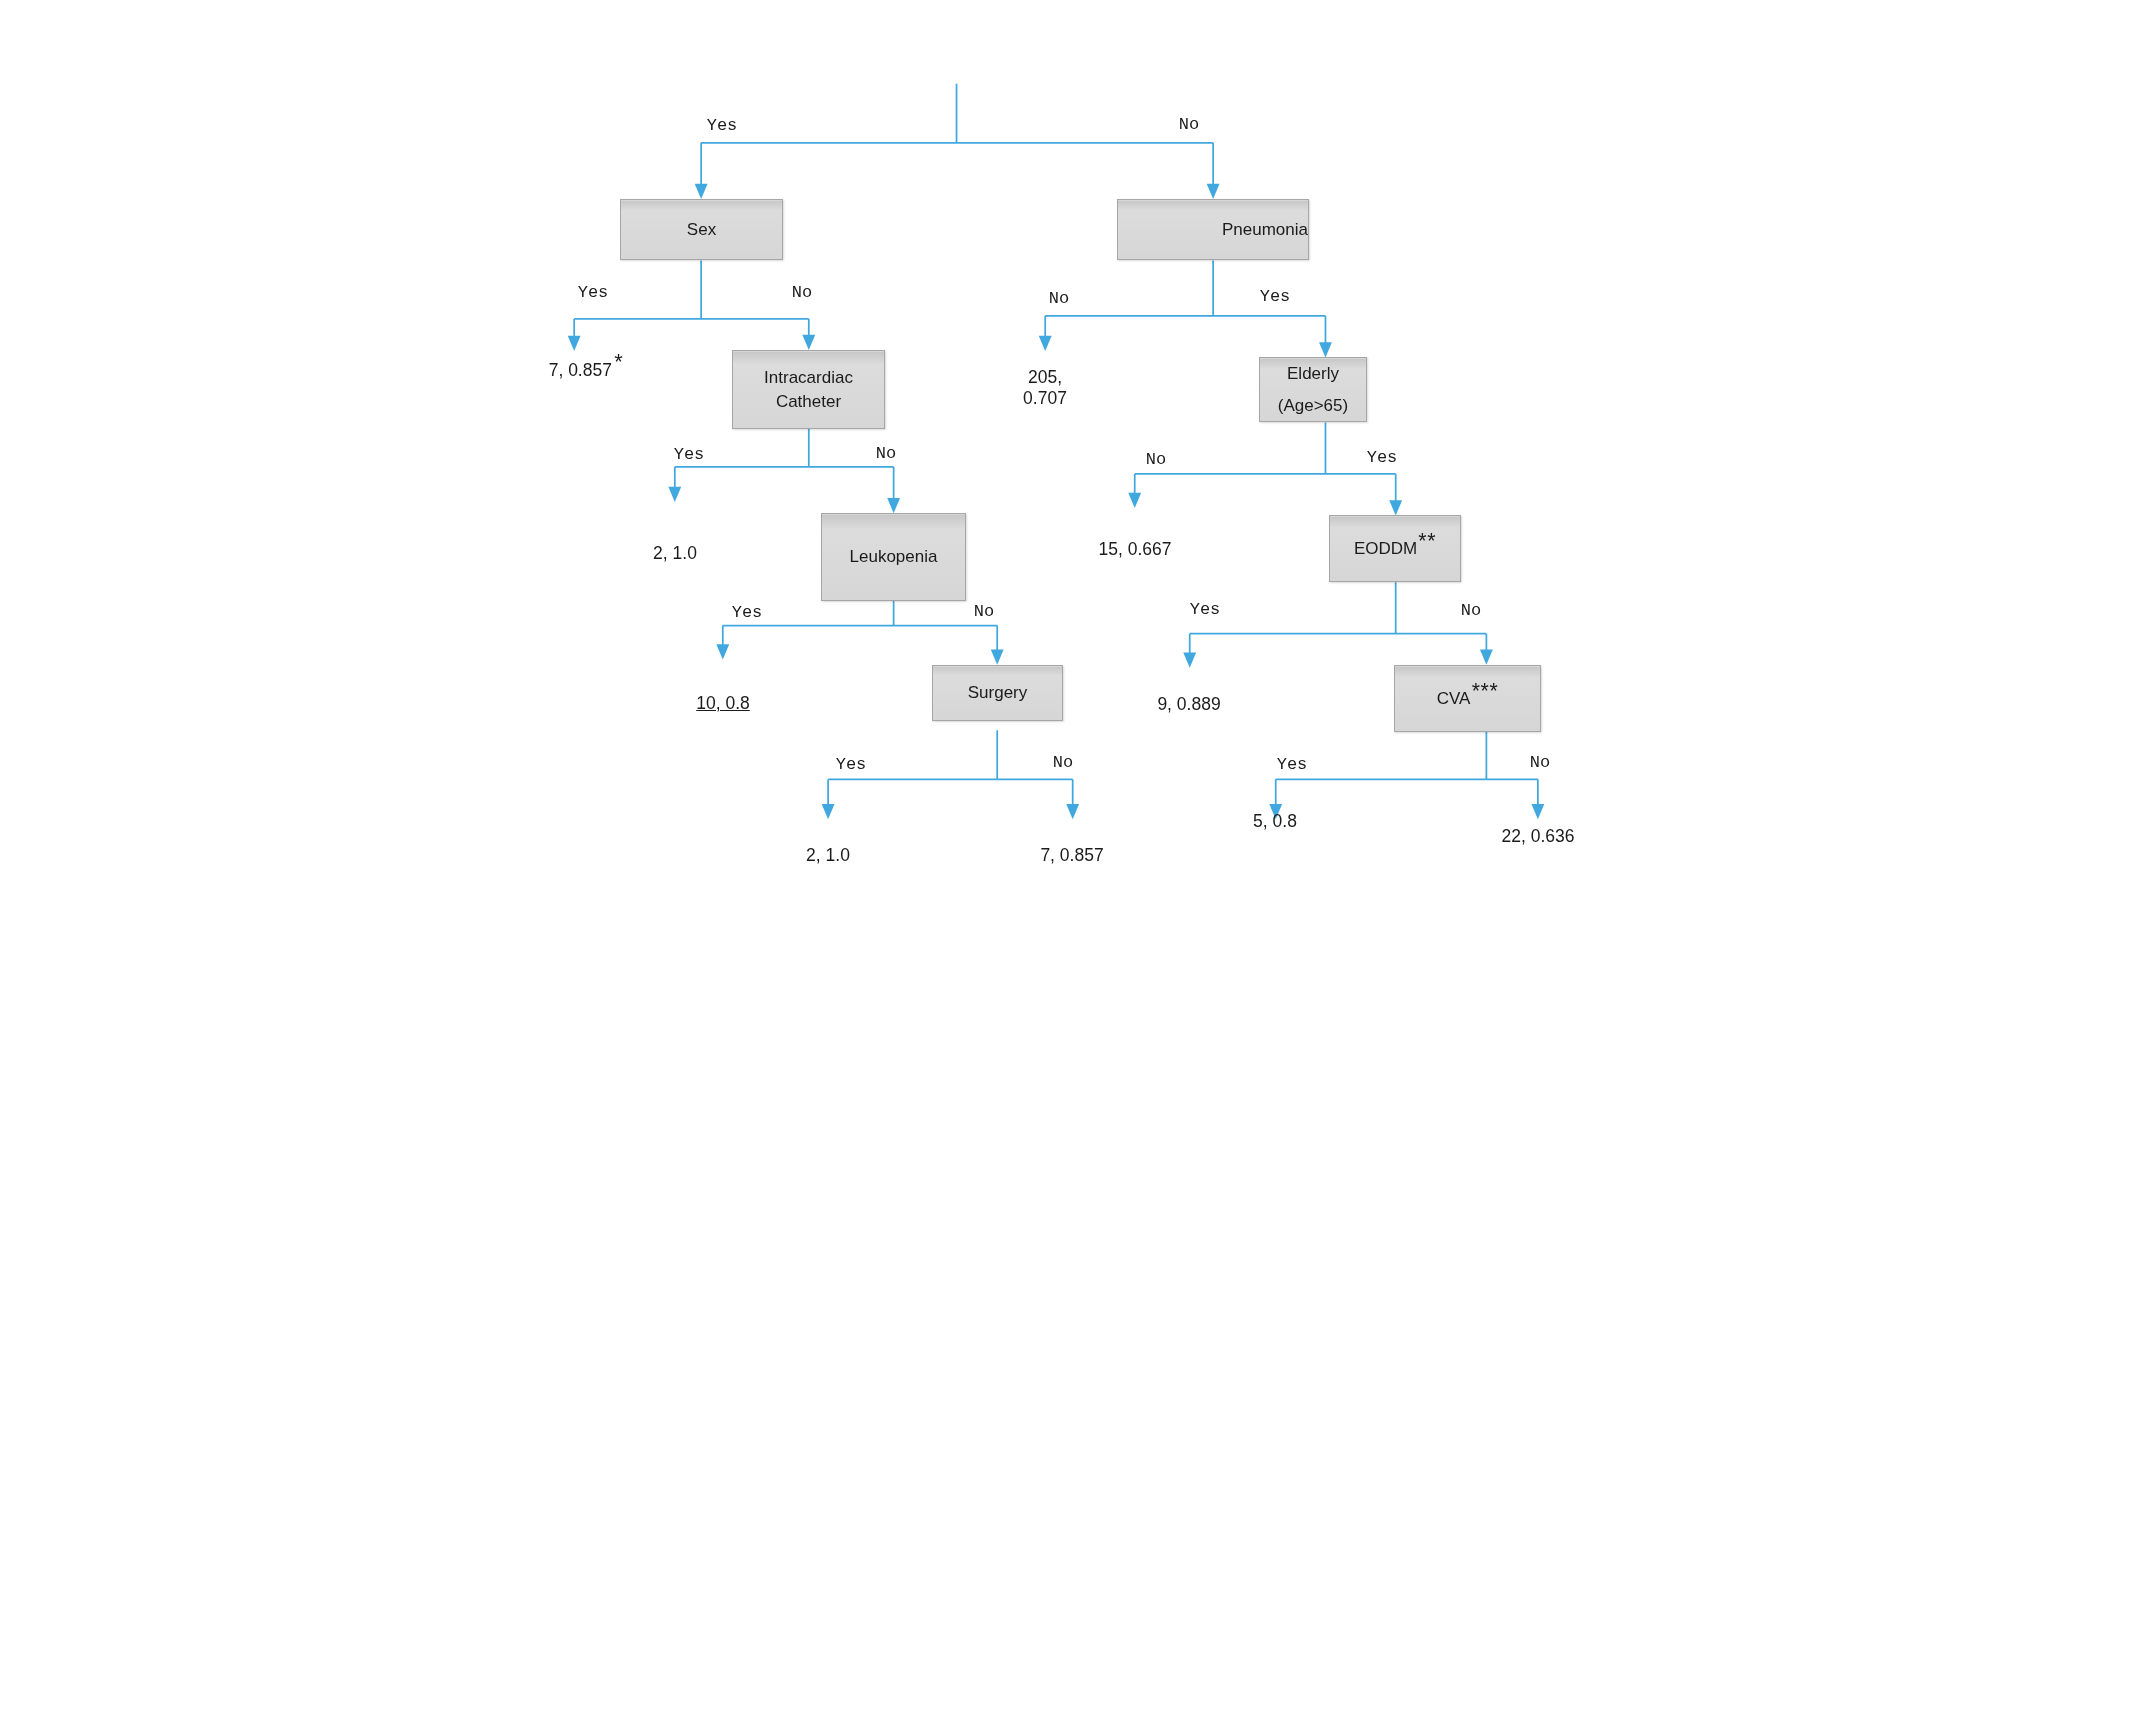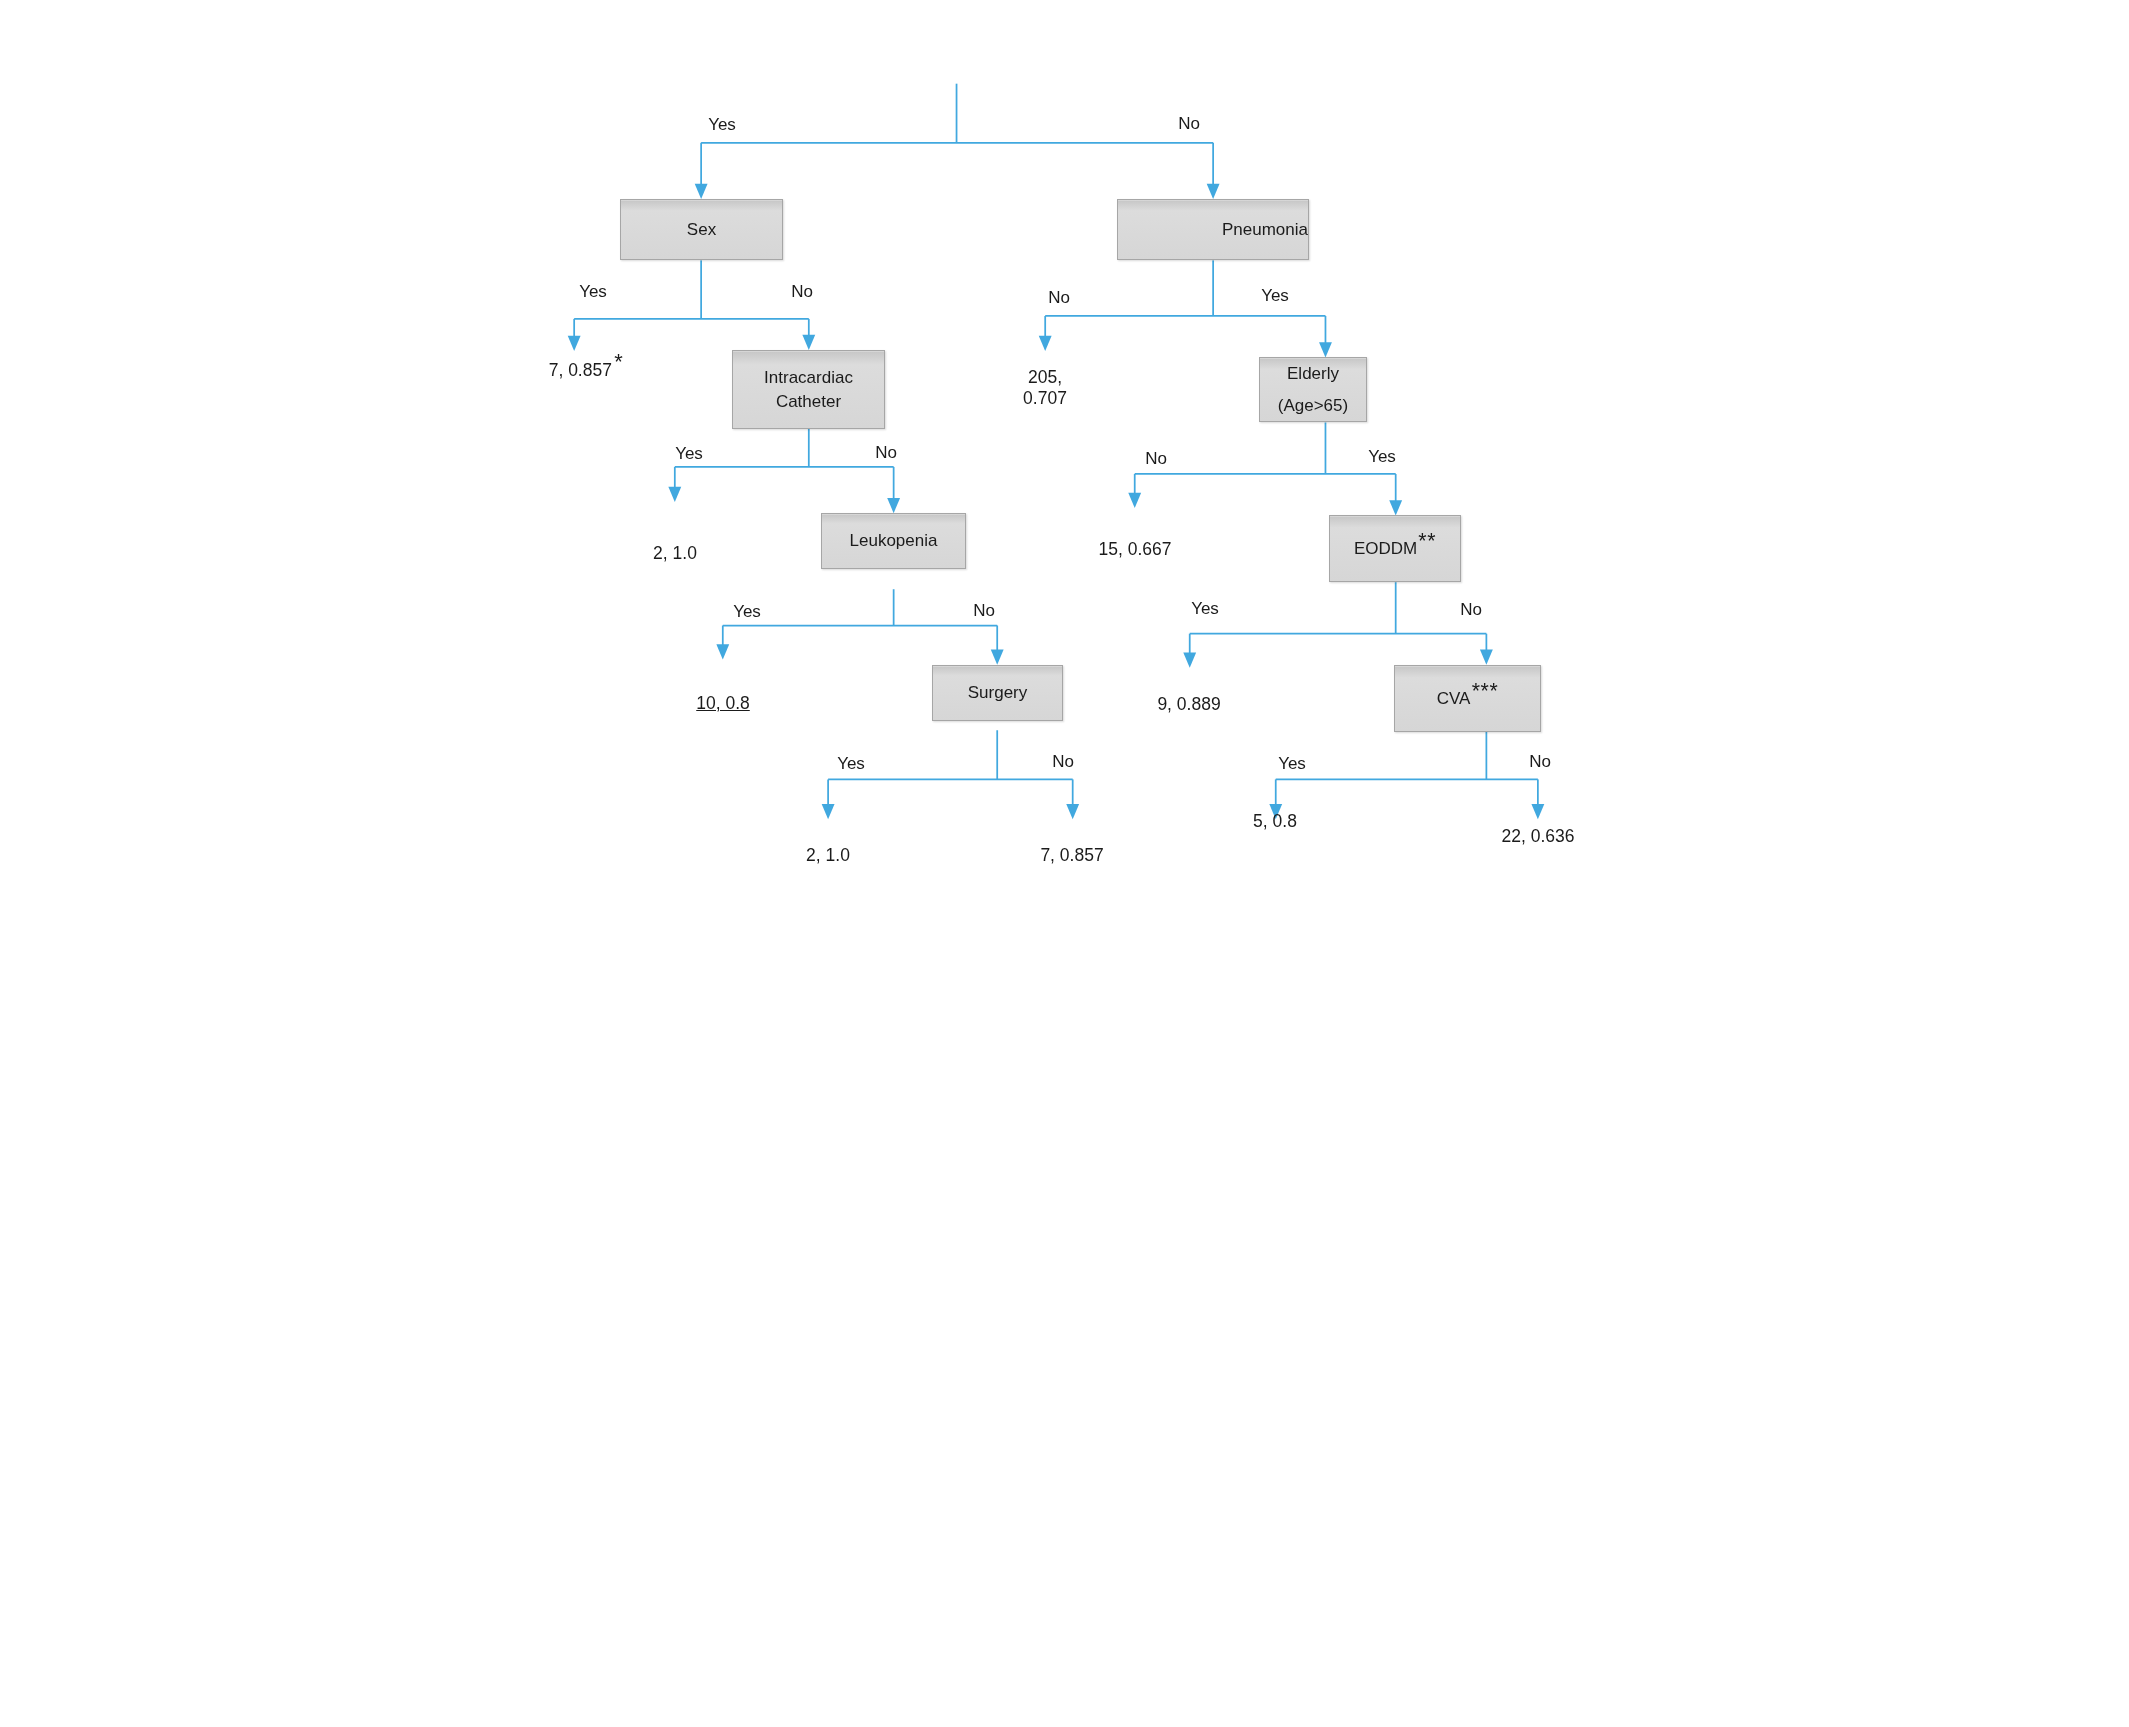--- a/index.html
+++ b/index.html
@@ -28,20 +28,21 @@
     background:linear-gradient(180deg,var(--box-fill-top) 0%,#dcdcdc 18%,var(--box-fill) 100%);
     border:1.2px solid var(--box-border);
     box-shadow:inset 0 0.6px 0 rgba(255,255,255,.55),0.6px 0.6px 1.8px rgba(0,0,0,.15);
     font-size:17px;line-height:1.4;text-align:center;
     box-sizing:border-box;
   }
   .node.wide-gap{line-height:1.85;}
   .edge-label{
     position:absolute;font-size:17px;white-space:nowrap;
     transform:translate(-50%,-50%);
+    font-family:Liberation Mono, monospace;
   }
   .leaf{
     position:absolute;font-size:17.5px;white-space:nowrap;text-align:center;
     transform:translateX(-50%);line-height:1.2;
   }
   .star{
     font-size:1.25em;line-height:0;vertical-align:0.3em;margin-left:2.3px;
     letter-spacing:0.6px;
   }
   .node .star{vertical-align:0.28em;margin-left:1.2px;}
@@ -138,21 +139,21 @@
   <div class="node" style="left:200px;top:350px;width:153px;height:79px;">
     <span>Intracardiac</span>
     <span>Catheter</span>
   </div>
 
   <div class="node wide-gap" style="left:727px;top:357px;width:108px;height:65px;">
     <span>Elderly</span>
     <span>(Age&gt;65)</span>
   </div>
 
-  <div class="node" style="left:289px;top:513px;width:145px;height:56px;">
+  <div class="node" style="left:289px;top:513px;width:145px;height:88px;">
     <span>Leukopenia</span>
   </div>
 
   <div class="node" style="left:797px;top:515px;width:132px;height:67px;">
     <span><span>EODDM</span><sup class="star">**</sup></span>
   </div>
 
   <div class="node" style="left:400px;top:665px;width:131px;height:56px;">
     <span>Surgery</span>
   </div>

